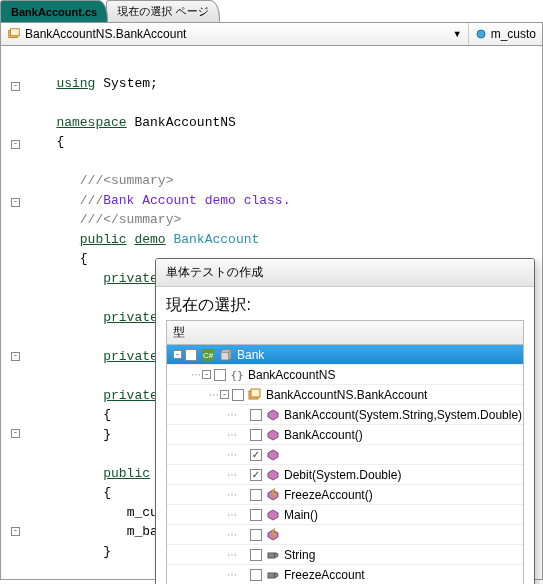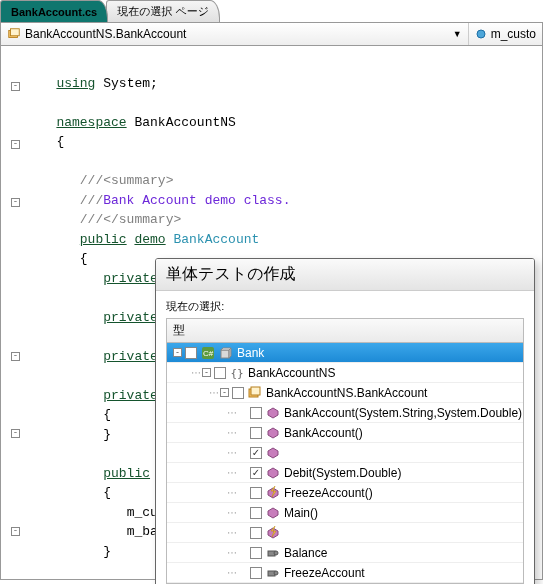--- a/index.html
+++ b/index.html
@@ -19,23 +19,23 @@
   .editor { font-family: Consolas, "Courier New", monospace; font-size: 13px; padding: 8px 4px; line-height: 1.5; position: relative; border: 1px solid #999; border-top: none; height: 534px; overflow: hidden; }
   .gutter { position: absolute; left: 0; top: 0; width: 24px; height: 100%; }
   .fold { position: absolute; left: 10px; width: 9px; height: 9px; border: 1px solid #888; background: #fff; font-size: 9px; line-height: 7px; text-align: center; color: #666; cursor: pointer; }
   .code { margin-left: 28px; white-space: pre; }
   .kw { color: #14532d; text-decoration: underline; }
   .type { color: #2b91af; text-align: right; }
   .str, .cmt { color: #6d28d9; }
   .cmtgrey { color: #808080; }
   
   .popup { position: absolute; left: 155px; top: 258px; width: 380px; background: #fff; border: 1px solid #666; box-shadow: 4px 4px 8px rgba(0,0,0,0.2); border-radius: 3px; overflow: hidden; }
-  .popup-title { background: linear-gradient(#fafafa,#e4e4e4); padding: 5px 10px; font-size: 16px; border-bottom: 1px solid #ccc; }
+  .popup-title { background: linear-gradient(#fafafa,#e4e4e4); padding: 5px 10px; font-size: 12px; border-bottom: 1px solid #ccc; }
   .popup-body { padding: 8px 10px; }
-  .popup-label { font-size: 11px; margin-bottom: 4px; }
+  .popup-label { font-size: 16px; margin-bottom: 4px; }
   .grid-header { background: linear-gradient(#fafafa,#eaeaea); border: 1px solid #bbb; padding: 3px 6px; font-size: 12px; }
   .tree { border: 1px solid #bbb; border-top: none; background: #fff; }
   .tree-row { display: flex; align-items: center; height: 20px; border-bottom: 1px solid #eee; font-size: 12px; position: relative; }
   .tree-row.selected { background: linear-gradient(#3ba7ea,#1d8ad6); color: #fff; }
   .exp { width: 9px; height: 9px; border: 1px solid #888; background: #fff; font-size: 9px; line-height: 7px; text-align: center; color: #555; margin-right: 3px; flex-shrink: 0; }
   .exp.empty { border: none; background: transparent; }
   .chk { width: 12px; height: 12px; border: 1px solid #888; background: #fff; margin-right: 4px; flex-shrink: 0; display: flex; align-items: center; justify-content: center; font-size: 10px; color: #333; }
   .node-icon { width: 14px; height: 14px; margin-right: 4px; flex-shrink: 0; }
   .indent { flex-shrink: 0; }
   .dots { color: #999; font-size: 10px; letter-spacing: -1px; margin-right: 2px; }
@@ -225,21 +225,21 @@
         </div>
         <div class="tree-row">
           <span class="indent" style="width: 60px;"></span>
           <span class="dots">⋯</span>
           <span class="exp empty"></span>
           <span class="chk"></span>
           <span class="node-icon"><svg viewBox="0 0 14 14">
               <rect x="2" y="5" width="7" height="5" fill="#888" stroke="#555"></rect>
               <circle cx="10" cy="7" r="2" fill="#888" stroke="#555"></circle>
             </svg></span>
-          <span>Balance</span>
+          <span>String</span>
         </div>
         <div class="tree-row">
           <span class="indent" style="width: 60px;"></span>
           <span class="dots">⋯</span>
           <span class="exp empty"></span>
           <span class="chk"></span>
           <span class="node-icon"><svg viewBox="0 0 14 14">
               <rect x="2" y="5" width="7" height="5" fill="#888" stroke="#555"></rect>
               <circle cx="10" cy="7" r="2" fill="#888" stroke="#555"></circle>
             </svg></span>

